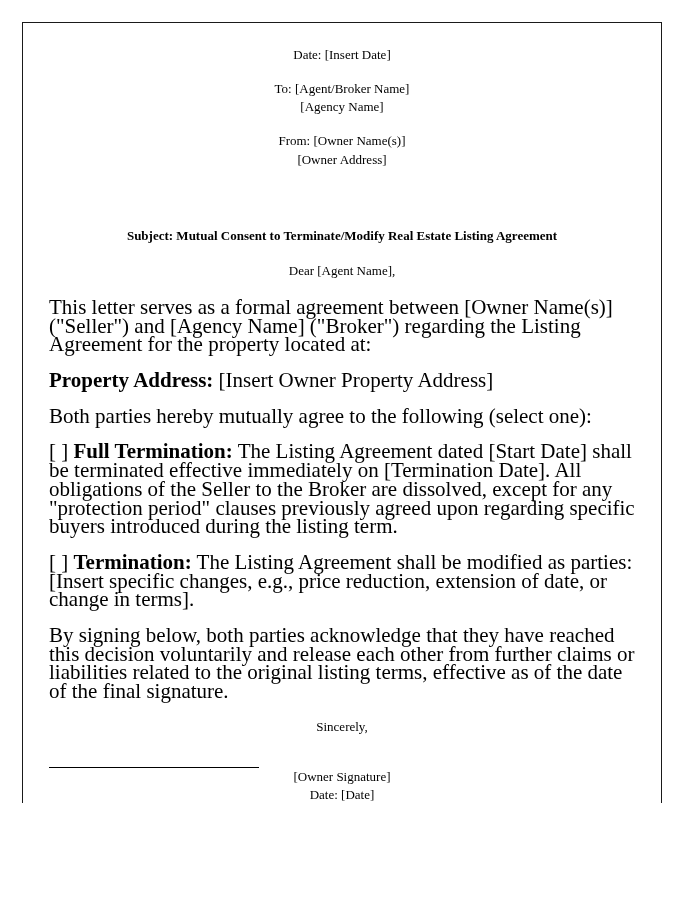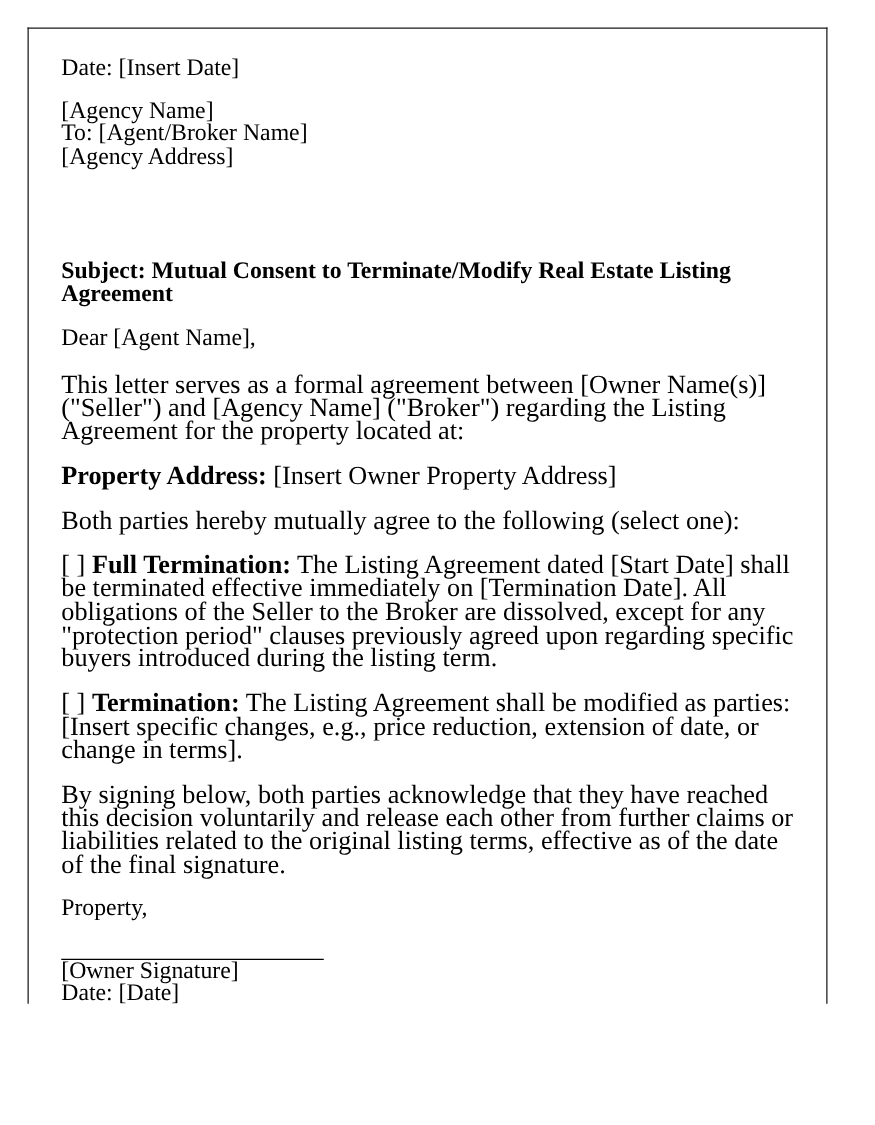--- a/index.html
+++ b/index.html
@@ -32,23 +32,23 @@
   }
 
   #letter-body {
     position: absolute;
     left: 26px;
     top: 23px;
     width: 586px;
   }
 
   .blk {
-    font-size: 19px;
+    font-size: 13px;
     line-height: 18.7px;
-    text-align: left;
+    text-align: center;
   }
 
   
   .gap-sm { height: 15px; }
   .gap-md { height: 17px; }
   .gap-xl { height: 30px; }
 
   .bold { font-weight: bold; margin-top: 40px; }
 
   .sig-rule {
@@ -63,27 +63,30 @@
 <body>
 
 <div id="page-sheet">
   <div id="letter-body">
 
     <div class="blk">Date: [Insert Date]</div>
 
     <div class="gap-sm"></div>
 
     <div>
+      <div class="blk">To: [Agent/Broker Name]</div>
       <div class="blk">[Agency Name]</div>
-      <div class="blk">To: [Agent/Broker Name]</div>
-      <div class="blk">[Agency Address]</div>
     </div>
 
     <div class="gap-sm"></div>
 
+    <div>
+      <div class="blk">From: [Owner Name(s)]</div>
+      <div class="blk">[Owner Address]</div>
+    </div>
 
     <div class="gap-md"></div>
 
     <div class="blk bold">Subject: Mutual Consent to Terminate/Modify Real Estate Listing Agreement</div>
 
     <div class="gap-md"></div>
 
     <div class="blk">Dear [Agent Name],</div>
 
     <div class="gap-md"></div>
@@ -105,21 +108,21 @@
     <div class="gap-md"></div>
 
     <div class="para"><span>[ ]</span><span> </span><span class="bold">Termination:</span><span> </span><span>The Listing Agreement shall be modified as parties: [Insert specific changes, e.g., price reduction, extension of date, or change in terms].</span></div>
 
     <div class="gap-md"></div>
 
     <div class="para">By signing below, both parties acknowledge that they have reached this decision voluntarily and release each other from further claims or liabilities related to the original listing terms, effective as of the date of the final signature.</div>
 
     <div class="gap-md"></div>
 
-    <div class="blk">Property,</div>
+    <div class="blk">Sincerely,</div>
 
     <div class="gap-xl"></div>
 
     <div>
       <div class="sig-rule"></div>
       <div class="blk">[Owner Signature]</div>
       <div class="blk">Date: [Date]</div>
     </div>
 
     <div class="gap-xl"></div>

